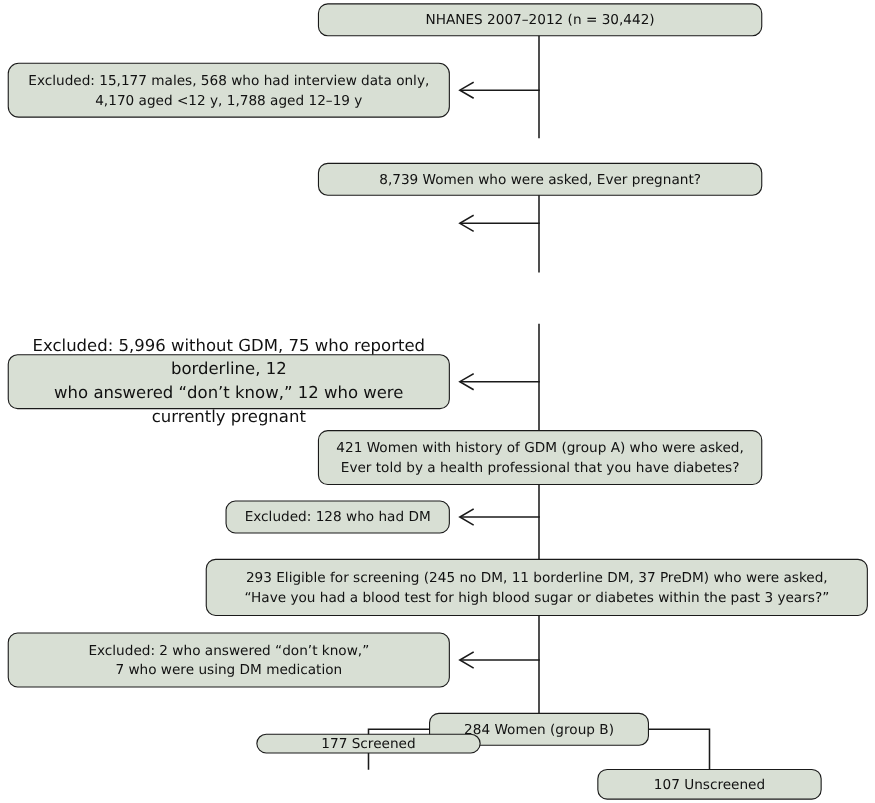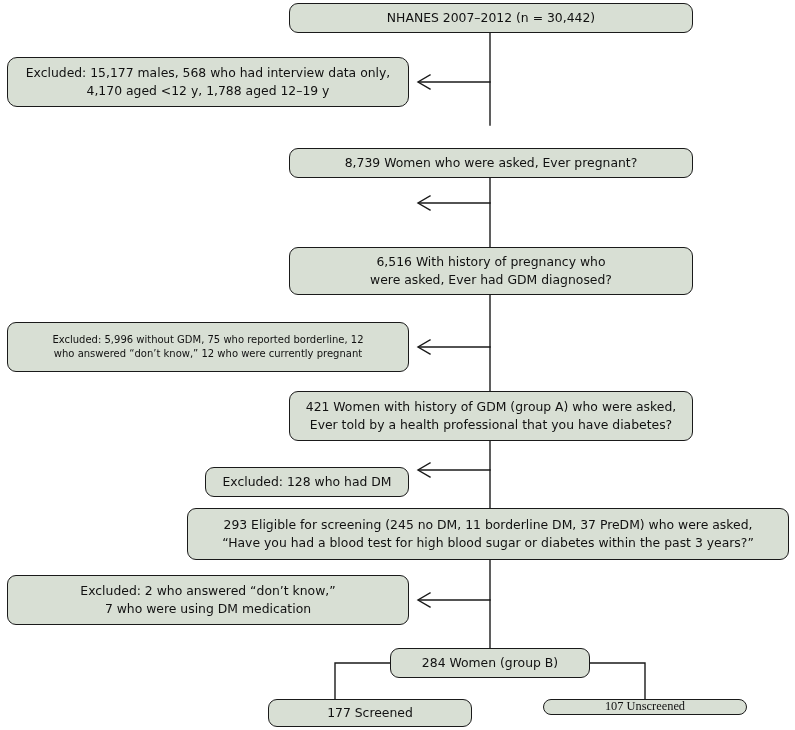--- a/index.html
+++ b/index.html
@@ -83,54 +83,50 @@
   <div class="node" style="left:7px; top:57px; width:402px; height:50px; white-space:pre-line;border-radius:10px;">
     <span>Excluded: 15,177 males, 568 who had interview data only,
 4,170 aged &lt;12 y, 1,788 aged 12–19 y</span>
   </div>
 
   <div class="node" style="left:289px; top:125px; width:404px; height:30px;margin-top:23px;">
     <span>8,739 Women who were asked, Ever pregnant?</span>
   </div>
 
 
-  <div class="node" style="left:289px; top:247px; width:404px; height:48px; white-space:pre-line;">
-    <span>6,516 With history of pregnancy who
-were asked, Ever had GDM diagnosed?</span>
-  </div>
 
-  <div class="node" style="left:7px; top:322px; width:402px; height:50px; white-space:pre-line; font-size:10px;">
+  <div class="node" style="left:7px; top:322px; width:402px; height:50px; white-space:pre-line; font-size:15px;">
     <span>Excluded: 5,996 without GDM, 75 who reported borderline, 12
 who answered “don’t know,” 12 who were currently pregnant</span>
   </div>
 
   <div class="node" style="left:289px; top:391px; width:404px; height:50px; white-space:pre-line;">
     <span>421 Women with history of GDM (group A) who were asked,
 Ever told by a health professional that you have diabetes?</span>
   </div>
 
-  <div class="node" style="left:205px; top:455px; width:204px; height:30px;margin-top:12px;">
+  <div class="node" style="left:205px; top:455px; width:204px; height:30px;">
     <span>Excluded: 128 who had DM</span>
   </div>
 
   <div class="node" style="left:187px; top:508px; width:602px; height:52px; white-space:pre-line;text-align:center;">
     <span>293 Eligible for screening (245 no DM, 11 borderline DM, 37 PreDM) who were asked,
 “Have you had a blood test for high blood sugar or diabetes within the past 3 years?”</span>
   </div>
 
   <div class="node" style="left:7px; top:575px; width:402px; height:50px; white-space:pre-line;">
     <span>Excluded: 2 who answered “don’t know,”
 7 who were using DM medication</span>
   </div>
 
   <div class="node" style="left:390px; top:648px; width:200px; height:30px;">
     <span>284 Women (group B)</span>
   </div>
 
-  <div class="node" style="left:233px; top:699px; width:204px; height:28px;margin-left:35px;">
+  <div class="node" style="left:233px; top:667px; width:204px; height:18px;">
     <span>177 Screened</span>
   </div>
 
-  <div class="node" style="left:543px; top:699px; width:204px; height:16px;font-family:Liberation Serif, serif;">
+  <div class="node" style="left:543px; top:699px; width:204px; height:28px;">
     <span>107 Unscreened</span>
   </div>
 
 </div>
 
 </body></html>

